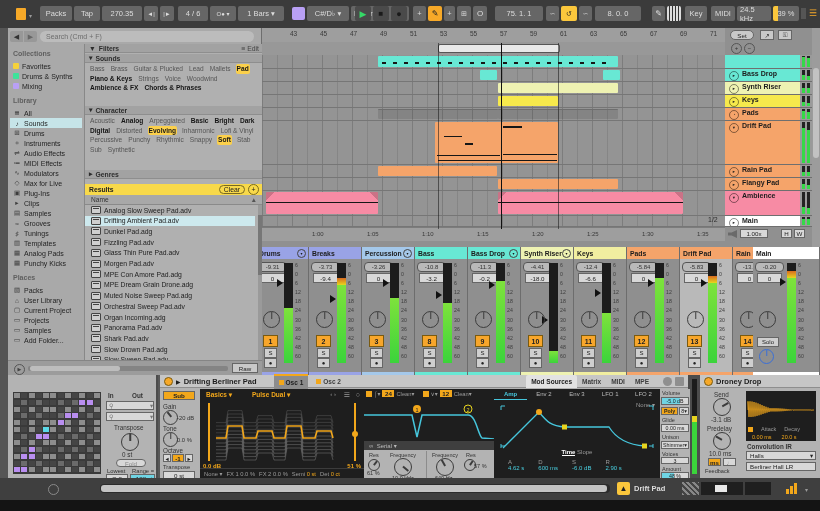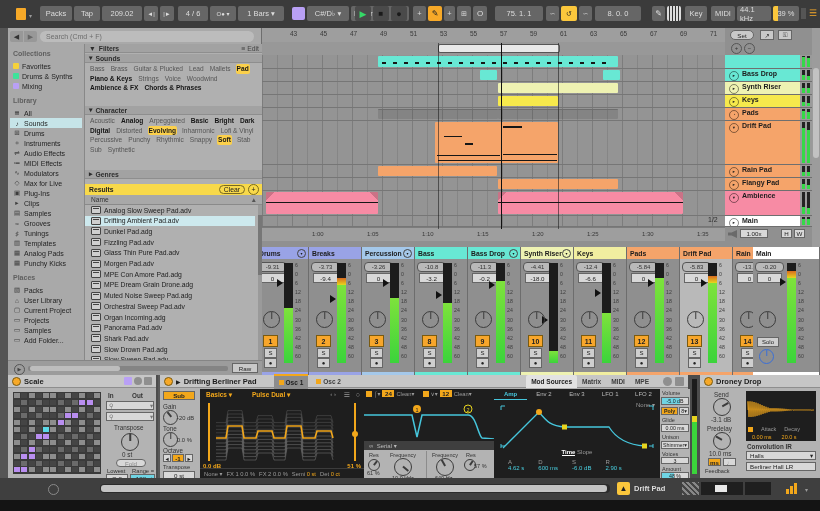--- a/index.html
+++ b/index.html
@@ -95,21 +95,21 @@
   #blackstrip{left:0;top:500px;width:820px;height:11px;background:#141414}
 </style>
 </head>
 <body>
 
 <div id="toolbar" class="b">
   <div class="b" style="left:16px;top:8px;width:10px;height:12px;background:#f7a928;border-radius:1px"></div>
   <div class="b" style="left:29px;top:12px;color:#999;font-size:6px">▾</div>
   <div class="tbx" style="left:40px;width:32px">Packs</div>
   <div class="tbx" style="left:74px;width:26px">Tap</div>
-  <div class="tbx" style="left:102px;width:40px">209.02</div>
+  <div class="tbx" style="left:102px;width:40px">270.35</div>
   <div class="tbx" style="left:144px;width:14px;font-size:6px">◄|</div>
   <div class="tbx" style="left:160px;width:14px;font-size:6px">|►</div>
   <div class="tbx" style="left:178px;width:30px">4 / 6</div>
   <div class="tbx" style="left:210px;width:26px;font-size:6px">O● ▾</div>
   <div class="tbx" style="left:238px;width:46px"><span>1 Bars</span>&nbsp;▾</div>
   <div class="b" style="left:292px;top:7px;width:13px;height:13px;background:#b9a0f5;border-radius:2px"></div>
   <div class="tbx" style="left:307px;width:42px"><span>C#/D♭</span>&nbsp;▾</div>
   <div class="tbx" style="left:351px;width:58px;justify-content:space-between">
       <span>Minor</span>
       <span>▾</span>
@@ -127,21 +127,21 @@
   <div class="tbx" style="left:473px;width:14px;font-size:8px">O</div>
   <div class="tbx" style="left:495px;width:48px">75. 1. 1</div>
   <div class="tbx" style="left:546px;width:13px;font-size:7px">∽</div>
   <div class="tbx yel" style="left:561px;width:16px;font-size:7px">↺</div>
   <div class="tbx" style="left:579px;width:13px;font-size:7px">∽</div>
   <div class="tbx" style="left:595px;width:46px">8. 0. 0</div>
   <div class="tbx" style="left:652px;width:13px;font-size:8px">✎</div>
   <div class="tbx dark" style="left:667px;width:14px;background:repeating-linear-gradient(90deg,#ddd 0,#ddd 2px,#333 2px,#333 3px)"></div>
   <div class="tbx" style="left:685px;width:22px">Key</div>
   <div class="tbx" style="left:711px;width:24px">MIDI</div>
-  <div class="tbx" style="left:737px;width:34px">44.1 kHz</div>
+  <div class="tbx" style="left:737px;width:34px">24.5 kHz</div>
   <div class="tbx" style="left:773px;width:26px;background:linear-gradient(90deg,#fbc73c 0 5px,#666 5px)">
       <span>39 %</span>
     </div>
   <div class="b" style="left:801px;top:8px;width:5px;height:11px;background:#555"></div>
   <div class="b" style="left:809px;top:8px;width:8px;height:11px;color:#f7a928;font-size:9px;line-height:11px">☰</div>
 </div>
 
 <div id="edge" class="b"></div>
 
 <div id="browser" class="b">
@@ -955,29 +955,20 @@
       <div class="knob" style="left: 6px; top: 102px; width: 13px; height: 13px; border-color: rgb(58, 111, 216);">
         <div class="ktick" style="background: rgb(58, 111, 216);"></div>
       </div>
       <div class="cbar" style="background: rgb(255, 255, 255);"></div>
     </div>
   </div>
 
 <div id="devices" class="b">
 
   <div class="dev" style="left:0;width:150px">
-    <div class="dhead">
-      <span class="led"></span>
-      <span>Scale</span>
-      <span style="margin-left:auto;display:flex;gap:2px">
-        <span style="width:8px;height:8px;background:#b9a0f5;border-radius:1px"></span>
-        <span style="width:8px;height:8px;background:#8f8f8f;border-radius:50%"></span>
-        <span style="width:8px;height:8px;background:#8f8f8f;border-radius:1px"></span>
-      </span>
-    </div>
     <div id="scalegrid" style="position:absolute;left:5px;top:17px;width:88px;height:82px;background:#3a3a3a;display:grid;grid-template-columns:repeat(12,1fr);grid-template-rows:repeat(12,1fr);gap:1px;padding:1px;box-sizing:border-box">
         <div class="gridcell" style="background: rgb(141, 141, 141);"></div>
         <div class="gridcell" style="background: rgb(69, 69, 69);"></div>
         <div class="gridcell" style="background: rgb(141, 141, 141);"></div>
         <div class="gridcell" style="background: rgb(69, 69, 69);"></div>
         <div class="gridcell" style="background: rgb(141, 141, 141);"></div>
         <div class="gridcell" style="background: rgb(141, 141, 141);"></div>
         <div class="gridcell" style="background: rgb(69, 69, 69);"></div>
         <div class="gridcell" style="background: rgb(141, 141, 141);"></div>
         <div class="gridcell" style="background: rgb(69, 69, 69);"></div>

